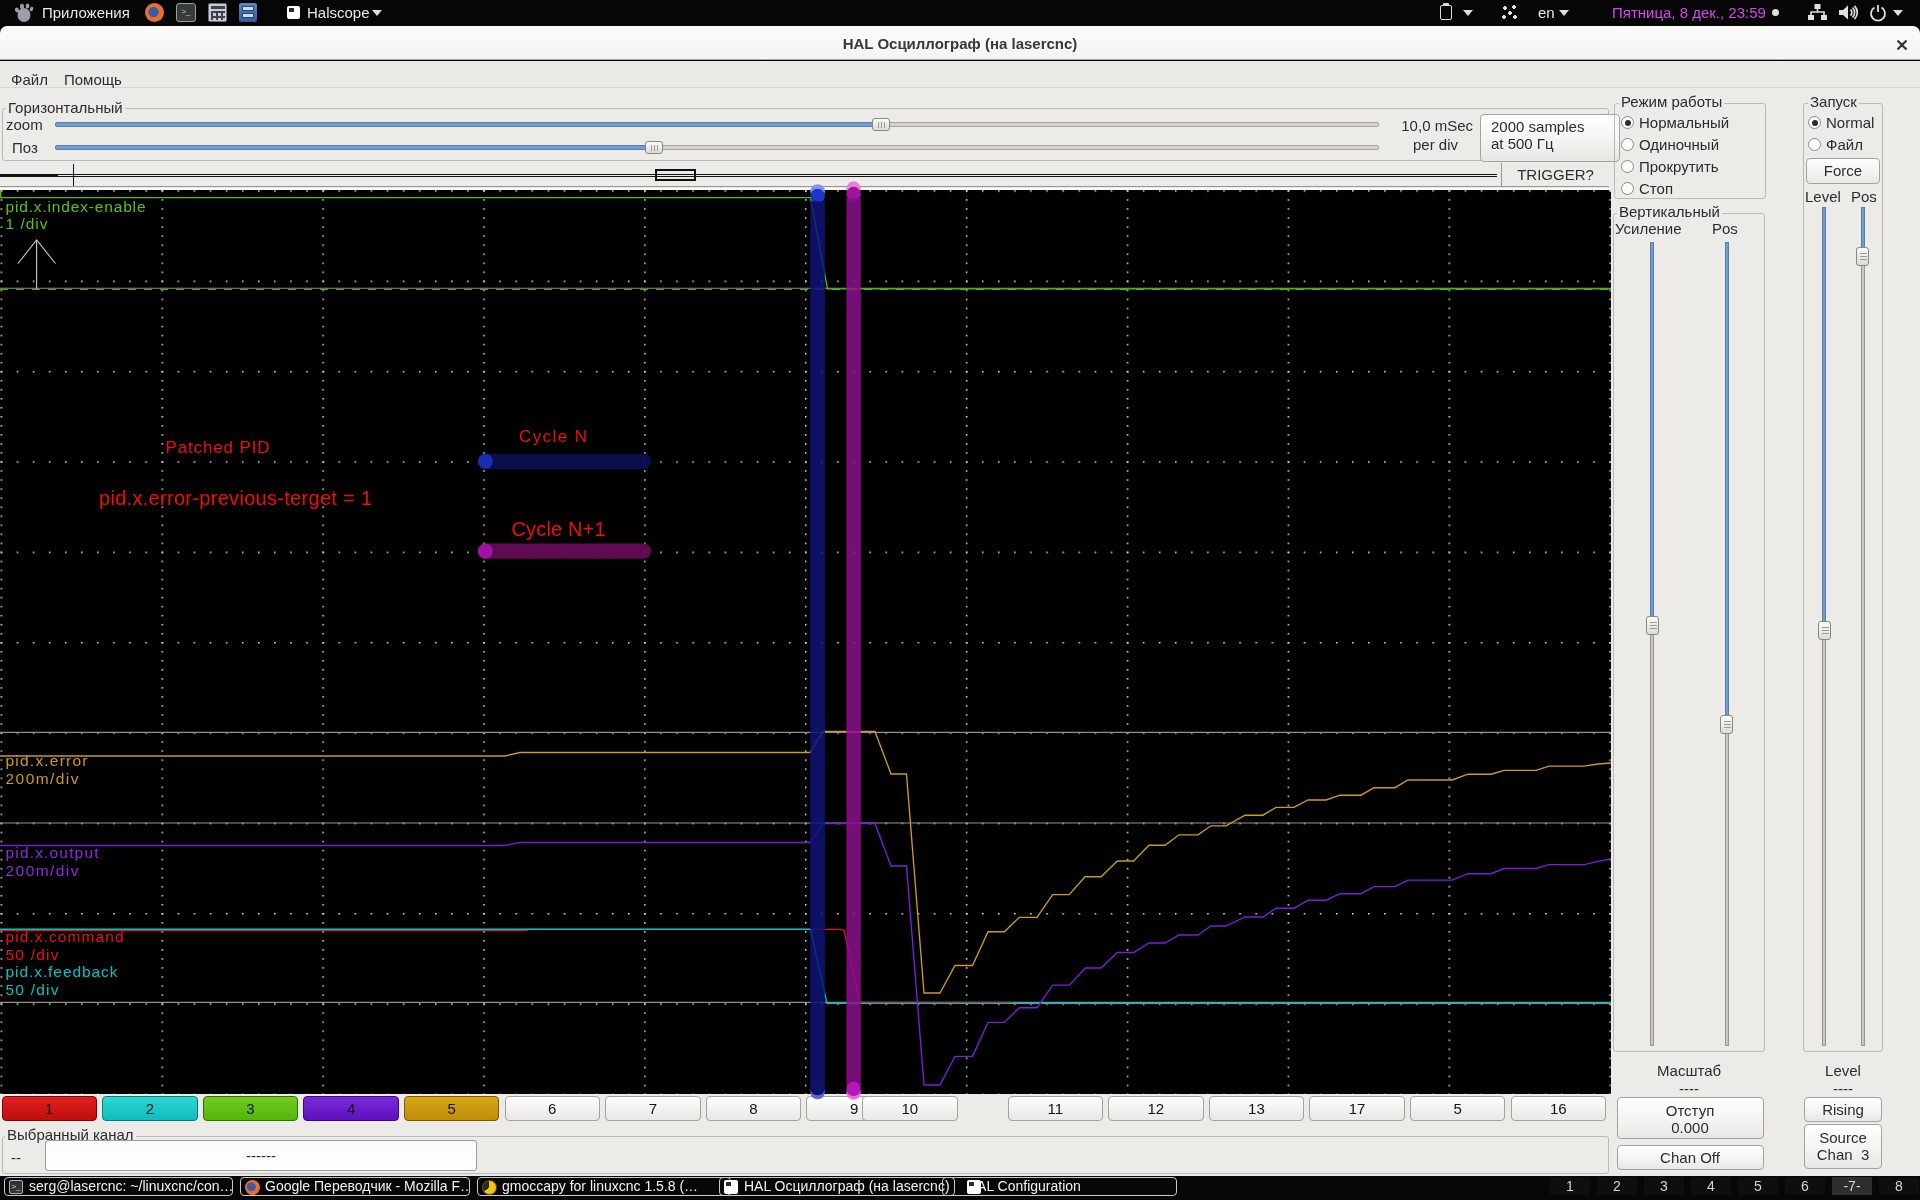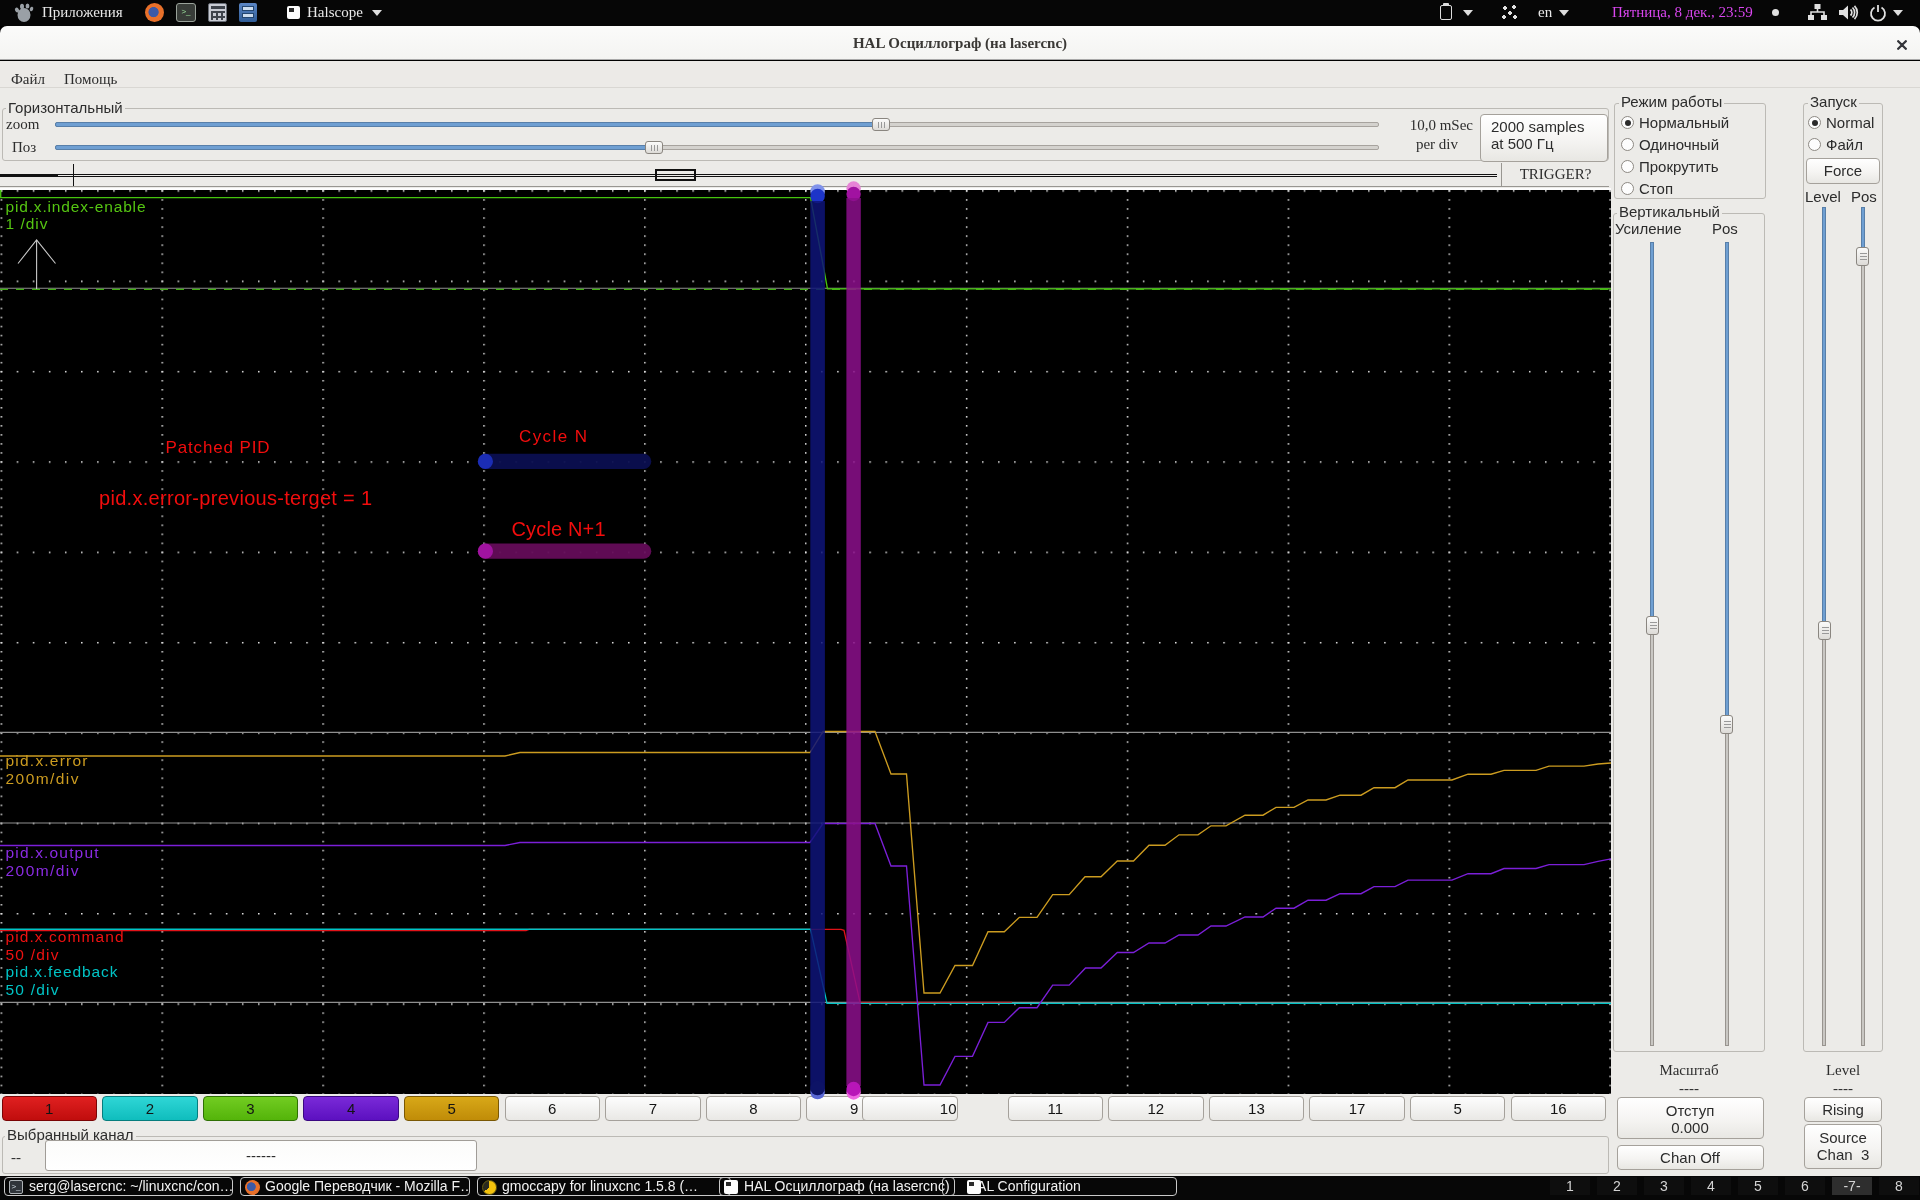--- a/index.html
+++ b/index.html
@@ -1,19 +1,19 @@
 <!DOCTYPE html>
 <html><head>
 <meta charset="utf-8">
 <style>
   * { margin:0; padding:0; box-sizing:border-box; -webkit-font-smoothing:antialiased; }
   html,body { width:1920px; height:1200px; overflow:hidden; background:#000; }
   body { font-family:"Liberation Sans", sans-serif; }
   .abs { position:absolute; }
-  .txt { position:absolute; white-space:nowrap; color:#2d2d2d; font-size:15px;font-family:Liberation Serif, serif; }
+  .txt { position:absolute; white-space:nowrap; color:#2d2d2d; font-size:15px; }
   .gbox { position:absolute; border:1px solid #bcbab5; border-radius:3px; }
   .glab { position:absolute; background:#ecebe8; color:#2c2c2c; font-size:15px; white-space:nowrap; padding:0 2px; }
   .btn { position:absolute; background:linear-gradient(#ffffff,#f5f4f2 55%,#e8e7e3); border:1px solid #a5a19b; border-radius:4px; color:#2c2c2c; font-size:15px; text-align:center; }
   .radio { position:absolute; width:13px; height:13px; border-radius:50%; background:#fdfdfd; border:1px solid #8d8983; }
   .radio.on::after { content:""; position:absolute; left:2.5px; top:2.5px; width:6px; height:6px; border-radius:50%; background:#2b2b2b; }
   .rlab { position:absolute; font-size:15px; color:#2c2c2c; white-space:nowrap; }
   .hsl-handle { position:absolute; width:18px; height:13px; background:linear-gradient(#fbfbfa,#dddbd7); border:1px solid #8a8680; border-radius:3px; }
   .hsl-handle::after { content:""; position:absolute; left:5px; top:3px; width:7px; height:6px;
      background:linear-gradient(90deg,#999 1px,transparent 1px); background-size:3px 100%; }
   .vsl-handle { position:absolute; width:13px; height:19px; background:linear-gradient(#fbfbfa,#dddbd7); border:1px solid #8a8680; border-radius:3px; }
@@ -49,21 +49,21 @@
 <div class="abs" style="left:55px;top:122px;width:822px;height:5px;background:#6f9fd2;border:1px solid #587fa9;border-radius:2px;"></div>
 <div class="hsl-handle" style="left:872px;top:118px;"></div>
 
 <div class="txt" style="left:12px;top:139px;">Поз</div>
 <div class="abs" style="left:55px;top:145px;width:1324px;height:5px;background:#d4d2ce;border:1px solid #a7a39e;border-radius:2px;"></div>
 <div class="abs" style="left:55px;top:145px;width:597px;height:5px;background:#6f9fd2;border:1px solid #587fa9;border-radius:2px;"></div>
 <div class="hsl-handle" style="left:645px;top:141px;"></div>
 
 <div class="txt" style="left:1290px;top:117px;width:183px;text-align:right;">10,0 mSec</div>
 <div class="txt" style="left:1290px;top:136px;width:168px;text-align:right;">per div</div>
-<div class="btn" style="left:1480px;top:114px;width:128px;height:48px;text-align:left;padding:3px 0 0 10px;">2000 samples<br>at 500 Гц</div>
+<div class="btn" style="left:1480px;top:114px;width:140px;height:48px;text-align:left;padding:3px 0 0 10px;">2000 samples<br>at 500 Гц</div>
 
 <div class="abs" style="left:0;top:163px;width:1609px;height:24px;background:#ecebe8;border-bottom:1px solid #989691;"></div>
 <div class="abs" style="left:1501px;top:163px;width:1px;height:24px;background:#989691;"></div>
 <div class="txt" style="left:1502px;top:166px;width:107px;text-align:center;">TRIGGER?</div>
 <div class="abs" style="left:0;top:173.5px;width:1497px;height:1px;background:#111;"></div>
 <div class="abs" style="left:0;top:175.5px;width:1497px;height:1px;background:#111;"></div>
 <div class="abs" style="left:0;top:173.5px;width:58px;height:3.5px;background:#111;"></div>
 <div class="abs" style="left:72.5px;top:164px;width:1px;height:22px;background:#111;"></div>
 <div class="abs" style="left:655px;top:168.5px;width:41px;height:12px;border:2px solid #111;"></div>
 
@@ -195,21 +195,21 @@
 
 <div class="chbtn" style="left:1.5px;background:linear-gradient(#e02020,#c00d0d);border-color:#7a0404;">1</div>
 <div class="chbtn" style="left:102.1px;background:linear-gradient(#2fd6d6,#0fbdbd);border-color:#067d7d;">2</div>
 <div class="chbtn" style="left:202.7px;background:linear-gradient(#72cc22,#54b40a);border-color:#2f7004;">3</div>
 <div class="chbtn" style="left:303.3px;background:linear-gradient(#7a2ad8,#5c10c0);border-color:#3a0880;">4</div>
 <div class="chbtn" style="left:403.9px;background:linear-gradient(#d8a818,#c08c08);border-color:#7a5804;">5</div>
 <div class="chbtn" style="left:504.5px;">6</div>
 <div class="chbtn" style="left:605.1px;">7</div>
 <div class="chbtn" style="left:705.7px;">8</div>
 <div class="chbtn" style="left:806.3px;">9</div>
-<div class="chbtn" style="left:862px;text-align:right;">10</div>
+<div class="chbtn" style="left:862px;">10</div>
 <div class="chbtn" style="left:1007.5px;">11</div>
 <div class="chbtn" style="left:1108.1px;">12</div>
 <div class="chbtn" style="left:1208.7px;">13</div>
 <div class="chbtn" style="left:1309.3px;">17</div>
 <div class="chbtn" style="left:1409.9px;">5</div>
 <div class="chbtn" style="left:1510.5px;">16</div>
 
 <div class="gbox" style="left:2px;top:1136px;width:1607px;height:38px;"></div>
 <div class="glab" style="left:5px;top:1126px;">Выбранный канал</div>
 <div class="txt" style="left:11px;top:1149px;">--</div>

